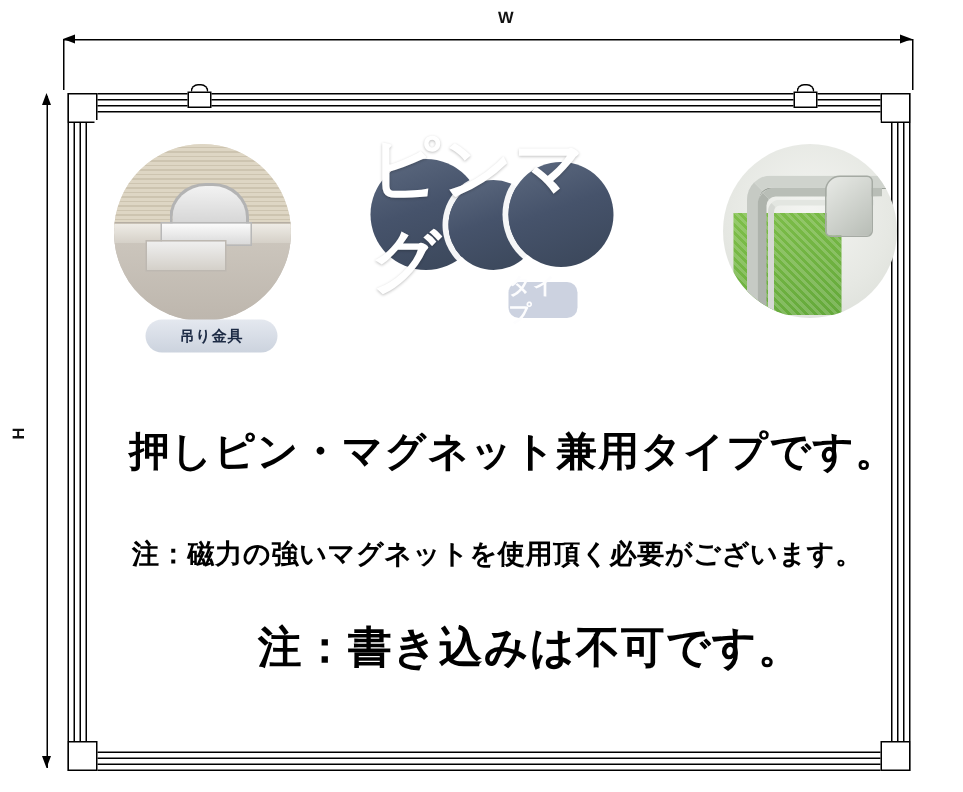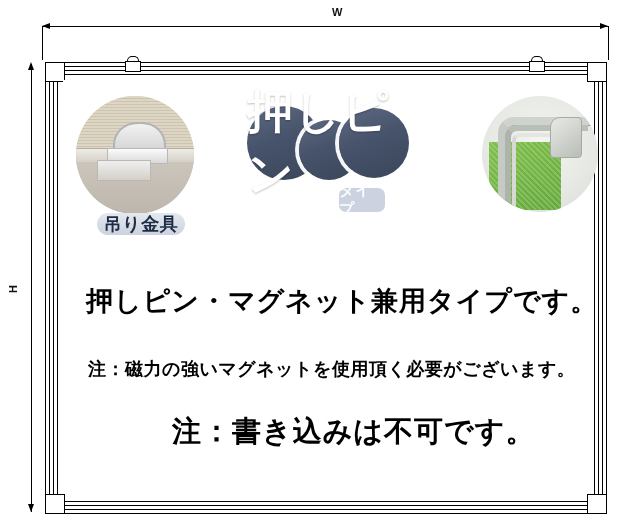--- a/index.html
+++ b/index.html
@@ -205,27 +205,27 @@
   </div>
 
   <div class="photo-circle photo-hook" style="left:76px;top:96px;width:118px;height:118px;">
     <div class="wall"></div>
     <div class="rail"></div>
     <div class="tray"></div>
     <div class="metal"></div>
     <div class="plate"></div>
     <div class="hangbar"></div>
   </div>
-  <div class="pill" style="left:97px;top:213px;width:88px;height:22px;font-size:18px;">吊り金具</div>
+  <div class="pill" style="left:97px;top:213px;width:88px;height:22px;font-size:10px;">吊り金具</div>
 
   <div class="logo" style="left:247px;top:104px;width:162px;height:78px;">
     <div class="blob" style="left:0px;top:2px;width:74px;height:74px;"></div>
     <div class="blob" style="left:52px;top:16px;width:60px;height:60px;"></div>
     <div class="blob" style="left:92px;top:4px;width:70px;height:70px;"></div>
-    <div class="logo-text">押しピン</div>
+    <div class="logo-text">ピンマグ</div>
   </div>
   <div class="type-badge" style="left:339px;top:188px;width:46px;height:24px;">タイプ</div>
 
   <div class="photo-circle photo-corner" style="left:482px;top:96px;width:116px;height:116px;">
     <div class="board-green"></div>
     <div class="frame-outer"></div>
     <div class="frame-mid"></div>
     <div class="frame-inner"></div>
     <div class="cap"></div>
   </div>

